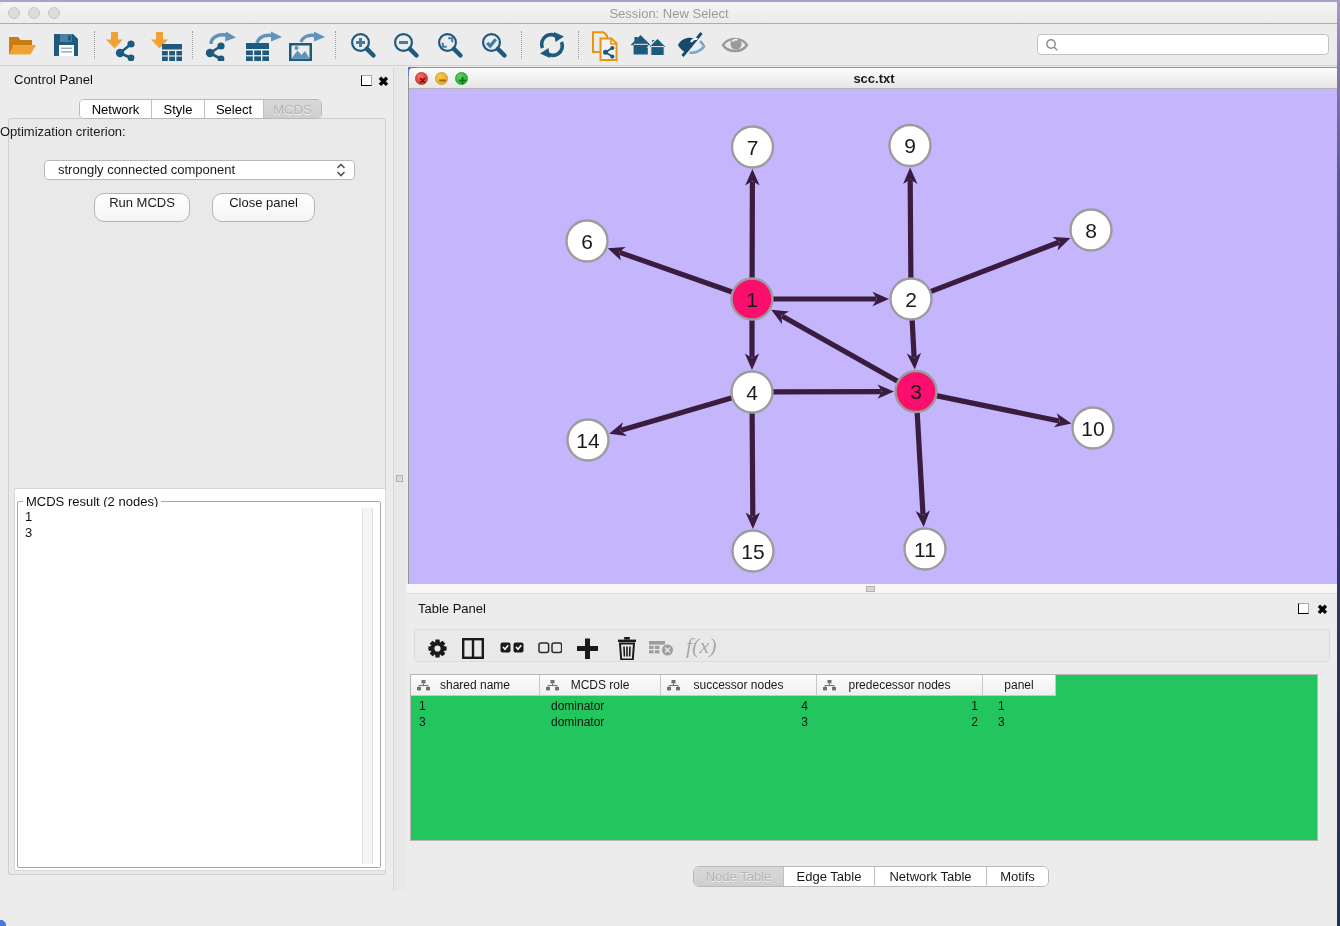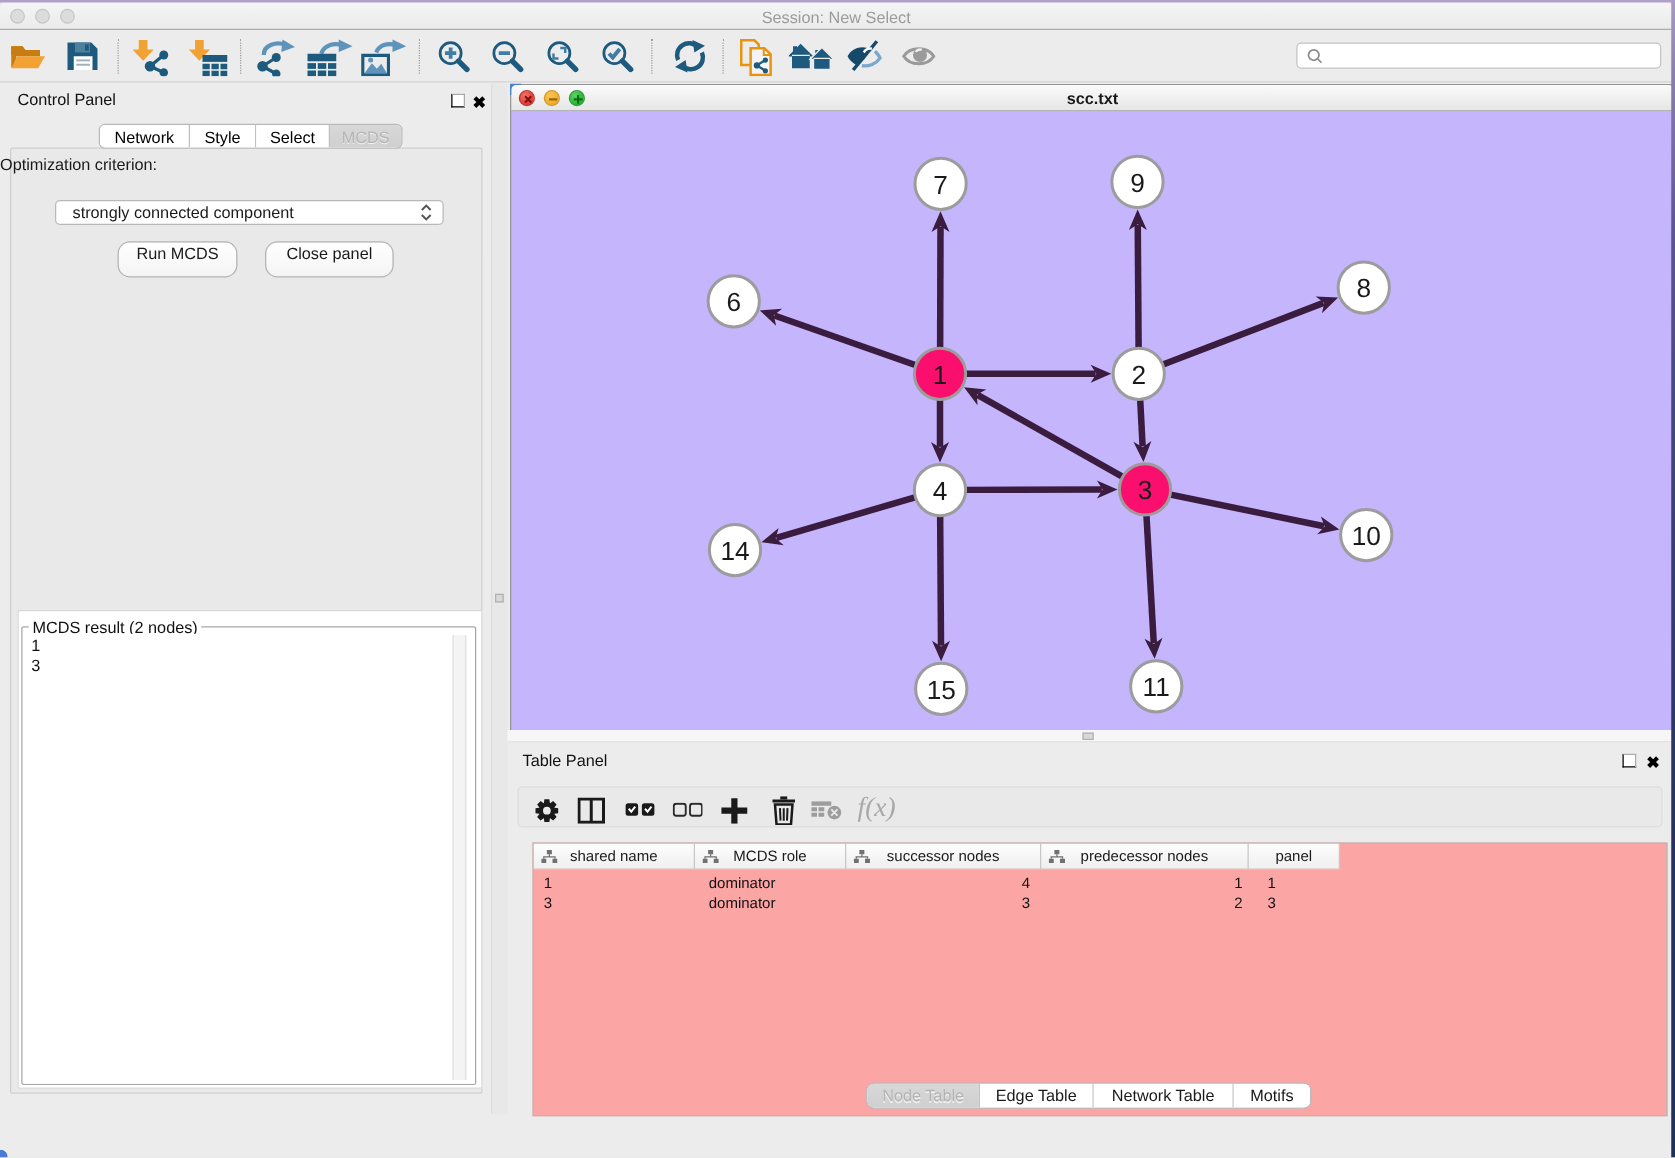--- a/index.html
+++ b/index.html
@@ -45,21 +45,21 @@
 
 #netwin { left:408px; top:66px; width:932px; height:517px; border:1px solid #969696; border-bottom:none; border-radius:4px 4px 0 0; background:#c4b5fd; }
 #netfocus { position:absolute; left:-1px; top:-1px; width:9px; height:9px; background:#4a82c8; }
 #nettitle { position:absolute; left:0; top:0; width:930px; height:21px; background:linear-gradient(#fbfbfb,#e6e6e6); border-bottom:1px solid #b4b4b4; border-radius:4px 4px 0 0; }
 .mtl { position:absolute; top:3.5px; width:13px; height:13px; border-radius:50%; }
 #netname { position:absolute; top:3px; width:100%; text-align:center; font-size:13px; font-weight:bold; color:#1a1a1a; }
 
 #tpanel { left:406px; top:593px; width:932px; height:297px; background:#ececec; }
 #tptitle { position:absolute; left:12px; top:7px; font-size:13px; color:#111; }
 #tptoolbar { position:absolute; left:8px; top:35px; width:916px; height:33px; background:#e9e9e9; border:1px solid #dcdcdc; border-radius:4px; }
-#ttable { position:absolute; left:20px; top:80px; width:908px; height:219px; background:#fca5a5; border:1px solid #b6b6b6; }
+#ttable { position:absolute; left:4px; top:80px; width:908px; height:167px; background:#22c55e; border:1px solid #b6b6b6; }
 #thead { position:absolute; left:0; top:0; height:21px; background:linear-gradient(#fdfdfd,#efefef); border-bottom:1px solid #c8c8c8; }
 .thcell { position:absolute; top:0; height:21px; border-right:1px solid #c8c8c8; font-size:12px; color:#1a1a1a; text-align:center; line-height:21px; }
 .trow { position:absolute; font-size:12px; color:#111; height:17px; line-height:17px; }
 #btabs { position:absolute; left:287px; top:272px; height:21px; display:flex; border:1px solid #b9b9b9; border-radius:6px; overflow:hidden; background:#fff; }
 .btab { font-size:13px; color:#1a1a1a; text-align:center; padding:2px 0; background:#fff; border-right:1px solid #c0c0c0; }
 .btab:last-child { border-right:none; }
 
 #statusbar { left:0; top:890px; width:1338px; height:36px; background:#ececec; border-top:1px solid #c8c8c8; }
 #listbtn { position:absolute; left:10px; top:9px; width:28px; height:20px; background:#fafafa; border:1px solid #a8a8a8; }
 #membtn { position:absolute; left:1254px; top:7px; width:75px; height:24px; background:#fafafa; border:1px solid #9e9e9e; font-size:12px; color:#111; }

